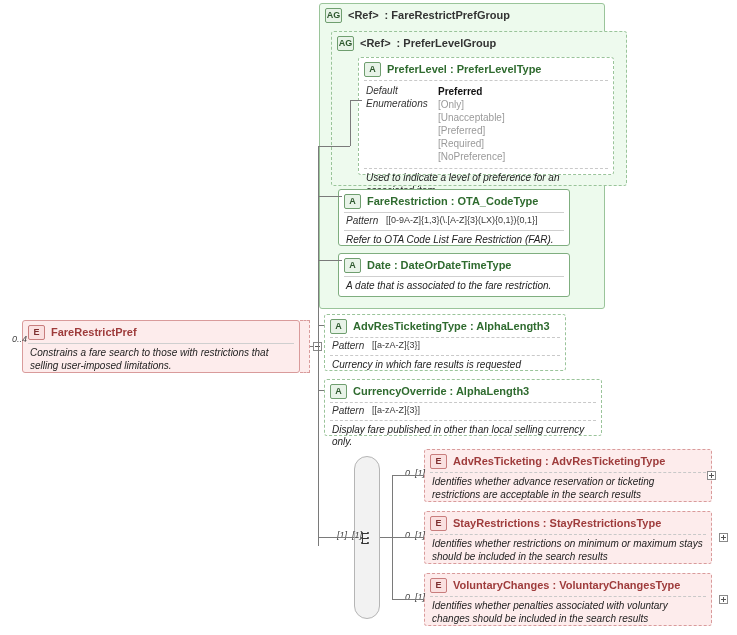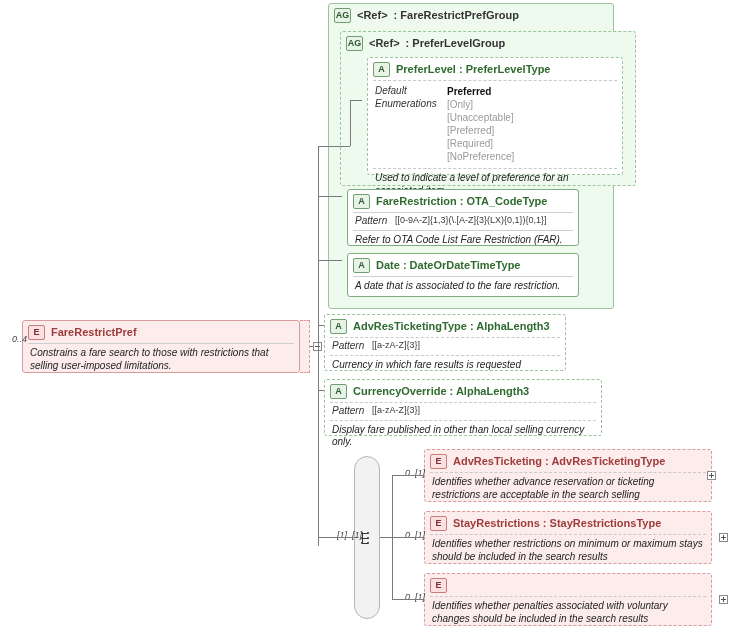--- a/index.html
+++ b/index.html
@@ -209,21 +209,21 @@
   .comp-line {
     position: absolute;
     background: #333;
   }
 </style>
 </head>
 <body>
 
 <div class="canvas">
 
-  <div class="box grp-green" style="left:328px; top:3px; width:286px; height:306px;">
+  <div class="box grp-green" style="left:319px; top:3px; width:286px; height:306px;">
     <div class="hdr">
       <span class="tag ag">AG</span>
       <span class="title title-dark" style="margin-right:6px;">&lt;Ref&gt;</span>
       <span class="title title-dark">: FareRestrictPrefGroup</span>
     </div>
 
     <div class="box grp-green-dash" style="left:11px; top:27px; width:296px; height:155px;">
       <div class="hdr">
         <span class="tag ag">AG</span>
         <span class="title title-dark" style="margin-right:6px;">&lt;Ref&gt;</span>
@@ -318,39 +318,40 @@
   <div class="card-label" style="left:0px; top:334px;">0..4</div>
 
   <div class="box" style="left:300px; top:320px; width:10px; height:53px; border:1px dashed #d99b9b; border-left:none; background:#fdecec;"></div>
 
   <div class="box node-pink-dash" style="left:424px; top:449px; width:288px; height:53px;">
     <div class="hdr">
       <span class="tag e-pink">E</span>
       <span class="title title-pink">AdvResTicketing : AdvResTicketingType</span>
     </div>
     <div class="sep-dash"></div>
-    <div class="desc">Identifies whether advance reservation or ticketing restrictions are acceptable in the search selling</div>
+    <div class="desc">Identifies whether advance reservation or ticketing restrictions are acceptable in the search results</div>
   </div>
   <div class="card-label" style="left:393px; top:468px;">0..[1]</div>
   <div class="plus" style="left:707px; top:471px;"></div>
 
   <div class="box node-pink-dash" style="left:424px; top:511px; width:288px; height:53px;">
     <div class="hdr">
       <span class="tag e-pink">E</span>
       <span class="title title-pink">StayRestrictions : StayRestrictionsType</span>
     </div>
     <div class="sep-dash"></div>
     <div class="desc">Identifies whether restrictions on minimum or maximum stays should be included in the search results</div>
   </div>
   <div class="card-label" style="left:393px; top:530px;">0..[1]</div>
   <div class="plus" style="left:719px; top:533px;"></div>
 
   <div class="box node-pink-dash" style="left:424px; top:573px; width:288px; height:53px;">
     <div class="hdr">
       <span class="tag e-pink">E</span>
+      <span class="title title-pink">VoluntaryChanges : VoluntaryChangesType</span>
     </div>
     <div class="sep-dash"></div>
     <div class="desc">Identifies whether penalties associated with voluntary changes should be included in the search results</div>
   </div>
   <div class="card-label" style="left:393px; top:592px;">0..[1]</div>
   <div class="plus" style="left:719px; top:595px;"></div>
 
   <div class="compositor" style="left:354px; top:456px; width:26px; height:163px;">
     <div class="comp-dots" style="left:6px; top:74px;">
       <span style="left:0px; top:1px;"></span>

